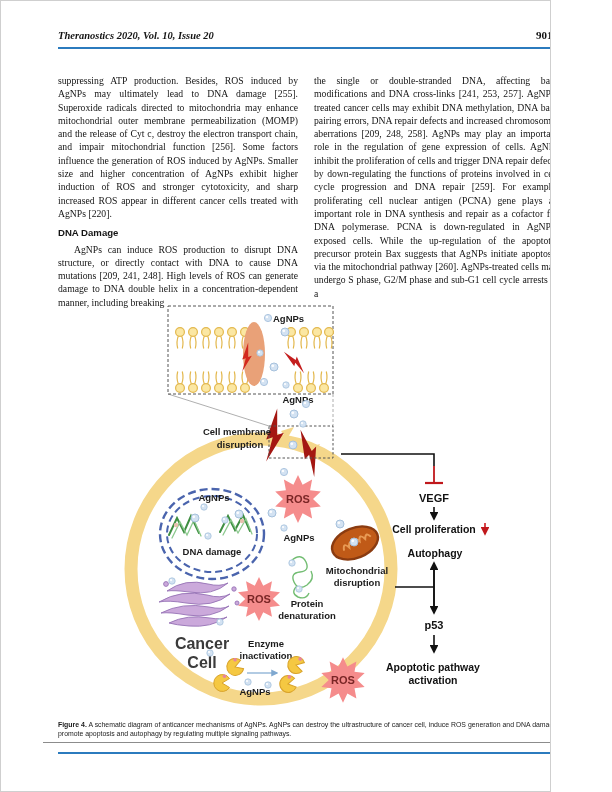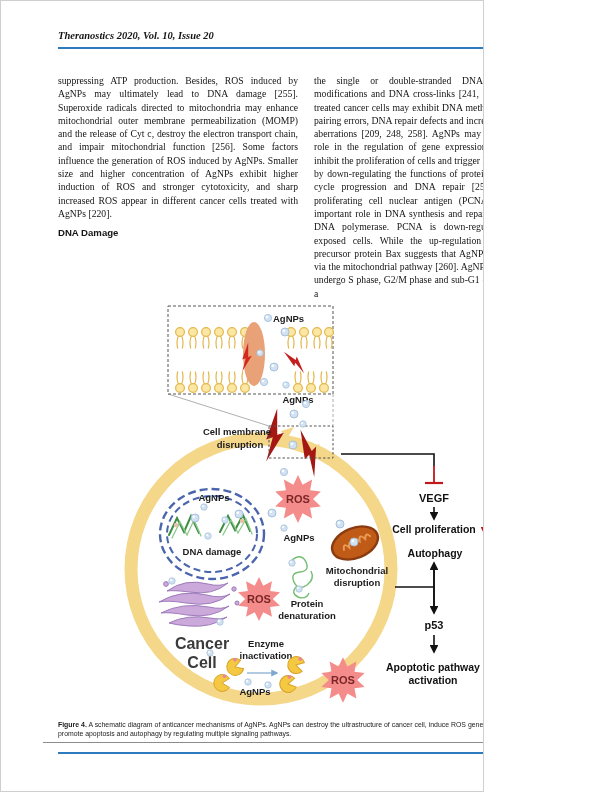--- a/index.html
+++ b/index.html
@@ -1,16 +1,16 @@
 <!DOCTYPE html>
 <html><head>
 <meta charset="utf-8">
 <style>
   html,body{margin:0;padding:0;background:#ffffff;}
-  .page{position:relative;width:484px;height:792px;background:#fff;
+  .page{position:relative;width:551px;height:792px;background:#fff;
         border:1px solid #cfcfcf;box-sizing:border-box;overflow:hidden;
         font-family:"Liberation Serif", serif;color:#141414;}
   
   .hdr{position:absolute;left:57px;top:28px;width:500px;display:flex;
        justify-content:space-between;align-items:baseline;}
   .hdr .jref{font-style:italic;font-weight:bold;font-size:10.5px;}
   .hdr .pno{font-weight:bold;font-size:11px;}
   .rule-blue{position:absolute;height:2px;background:#2b7bbe;}
   .rule-thin{position:absolute;height:1px;background:#8c8c8c;}
   
@@ -50,20 +50,21 @@
 
   <div class="hdr">
     <span class="jref">Theranostics 2020, Vol. 10, Issue 20</span>
     <span class="pno">9012</span>
   </div>
   <div class="rule-blue" style="left:57px;top:46px;width:500px;"></div>
 
   <div class="col col-l">
     <p>suppressing ATP production. Besides, ROS induced by AgNPs may ultimately lead to DNA damage [255]. Superoxide radicals directed to mitochondria may enhance mitochondrial outer membrane permeabilization (MOMP) and the release of Cyt c, destroy the electron transport chain, and impair mitochondrial function [256]. Some factors influence the generation of ROS induced by AgNPs. Smaller size and higher concentration of AgNPs exhibit higher induction of ROS and stronger cytotoxicity, and sharp increased ROS appear in different cancer cells treated with AgNPs [220].</p>
     <div class="sec-h">DNA Damage</div>
+    <p class="indent">AgNPs can induce ROS production to disrupt DNA structure, or directly contact with DNA to cause DNA mutations [209, 241, 248]. High levels of ROS can generate damage to DNA double helix in a concentration-dependent manner, including breaking</p>
   </div>
   <div class="col col-r">
     <p>the single or double-stranded DNA, affecting base modifications and DNA cross-links [241, 253, 257]. AgNPs-treated cancer cells may exhibit DNA methylation, DNA base pairing errors, DNA repair defects and increased chromosomal aberrations [209, 248, 258]. AgNPs may play an important role in the regulation of gene expression of cells. AgNPs inhibit the proliferation of cells and trigger DNA repair defects by down-regulating the functions of proteins involved in cell cycle progression and DNA repair [259]. For example, proliferating cell nuclear antigen (PCNA) gene plays an important role in DNA synthesis and repair as a cofactor for DNA polymerase. PCNA is down-regulated in AgNPs-exposed cells. While the up-regulation of the apoptotic precursor protein Bax suggests that AgNPs initiate apoptosis via the mitochondrial pathway [260]. AgNPs-treated cells may undergo S phase, G2/M phase and sub-G1 cell cycle arrests in a</p>
   </div>
 
   <svg class="fig" width="384" height="416" viewBox="118 298 384 416">
     <defs>
       <g id="np">
         <circle r="4" fill="#d3e2f2" stroke="#a6c1dc" stroke-width="1"></circle>
         <circle cx="-1.2" cy="-1.2" r="1.4" fill="#ffffff" opacity="0.9"></circle>

